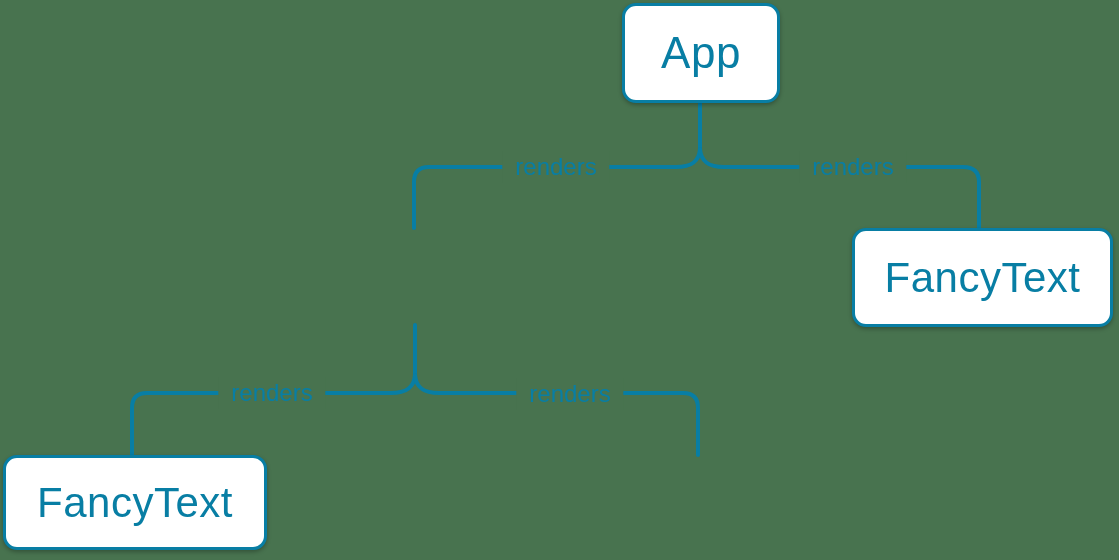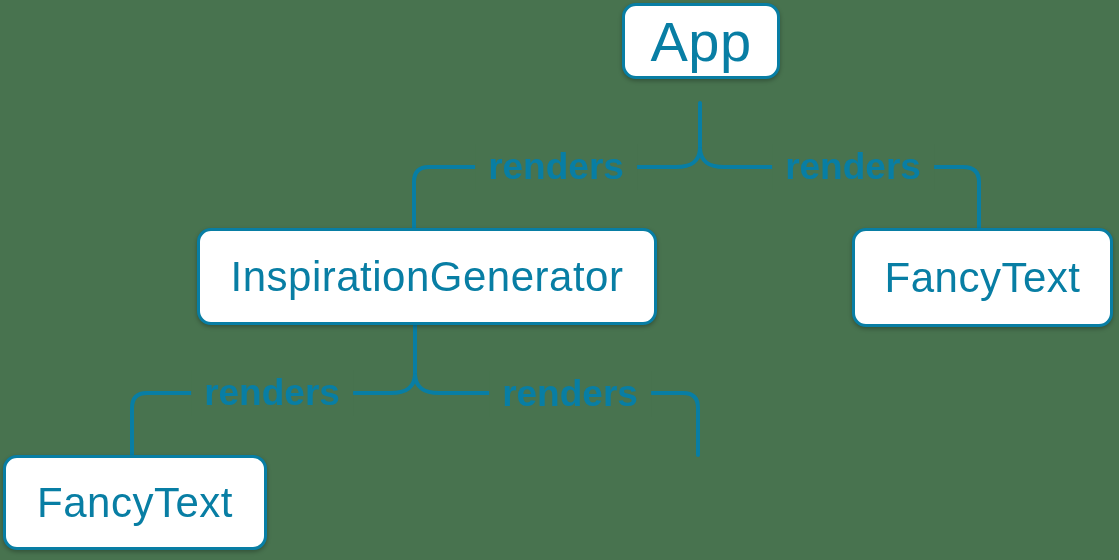--- a/index.html
+++ b/index.html
@@ -36,32 +36,32 @@
     border-radius: 14px;
     color: var(--accent);
     display: flex;
     align-items: center;
     justify-content: center;
     font-size: 42px;
     font-weight: 500;
     letter-spacing: 0.5px;
     box-shadow: 0 2px 4px rgba(0,0,0,0.28);
   }
-  .node-app            { left: 622px; top: 3px;   width: 158px; height: 76px; font-size: 56px; }
+  .node-app            { left: 622px; top: 3px;   width: 158px; height: 100px; font-size: 44px; }
   .node-ig             { left: 197px; top: 228px; width: 460px; height: 97px; }
   .node-fancytext-top  { left: 852px; top: 228px; width: 261px; height: 99px; }
   .node-fancytext-bot  { left: 3px;   top: 455px; width: 264px; height: 95px; }
   .node-copyright      { left: 567px; top: 455px; width: 265px; height: 100px; }
   .edge-label {
     position: absolute;
     transform: translate(-50%, -50%);
     background: var(--bg);
     color: var(--accent);
-    font-size: 37px;
-    font-weight: 700;
+    font-size: 24px;
+    font-weight: 400;
     padding: 2px 13px;
     white-space: nowrap;
   }
   .edge-label-1 { left: 556px; top: 167px; }
   .edge-label-2 { left: 853px; top: 167px; }
   .edge-label-3 { left: 272px; top: 393px; }
   .edge-label-4 { left: 570px; top: 394px; }
 </style>
 </head>
 <body>
@@ -79,23 +79,20 @@
 
   <div class="edge-label edge-label-1">renders</div>
   <div class="edge-label edge-label-2">renders</div>
   <div class="edge-label edge-label-3">renders</div>
   <div class="edge-label edge-label-4">renders</div>
 
   <div class="node node-app">
     <span>App</span>
   </div>
 
-  <div class="node node-ig">
-    <span>InspirationGenerator</span>
-  </div>
 
   <div class="node node-fancytext-top">
     <span>FancyText</span>
   </div>
 
   <div class="node node-fancytext-bot">
     <span>FancyText</span>
   </div>
 
 

